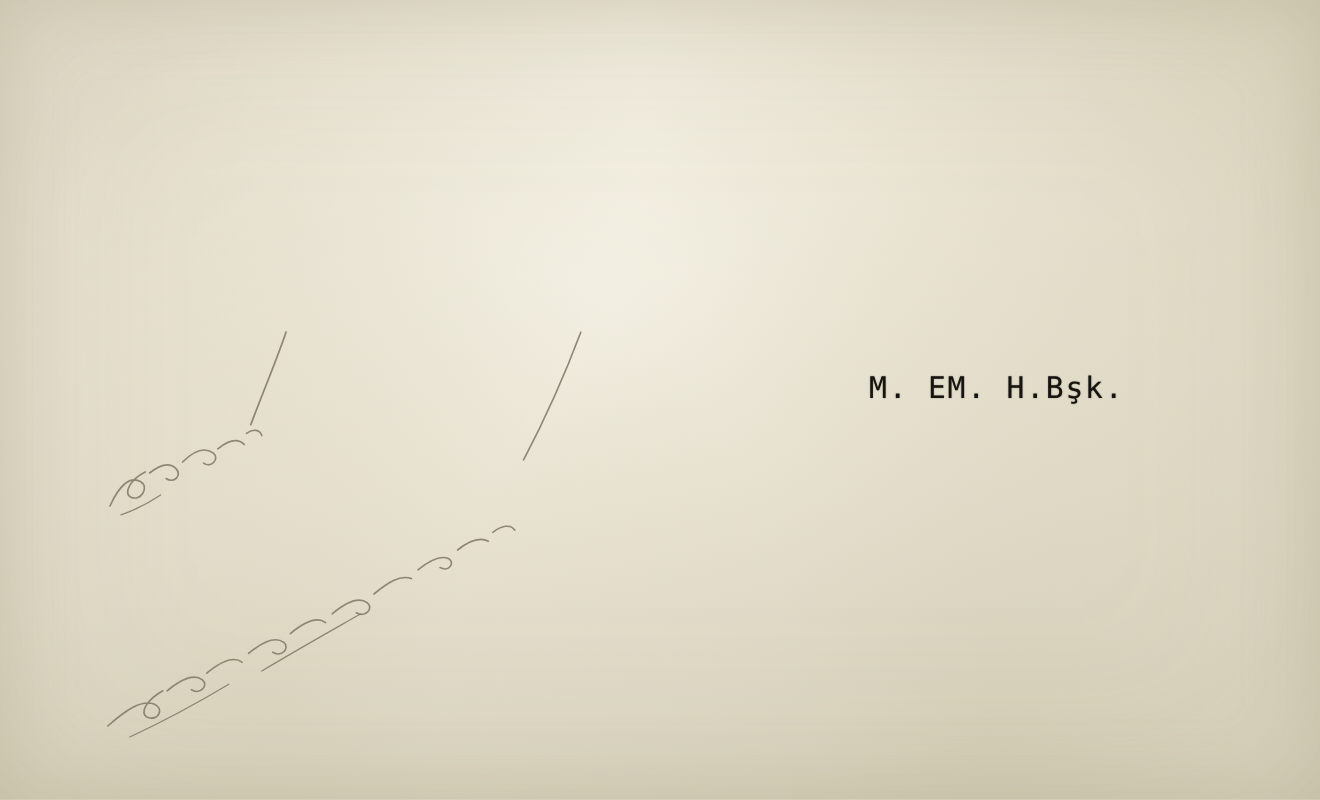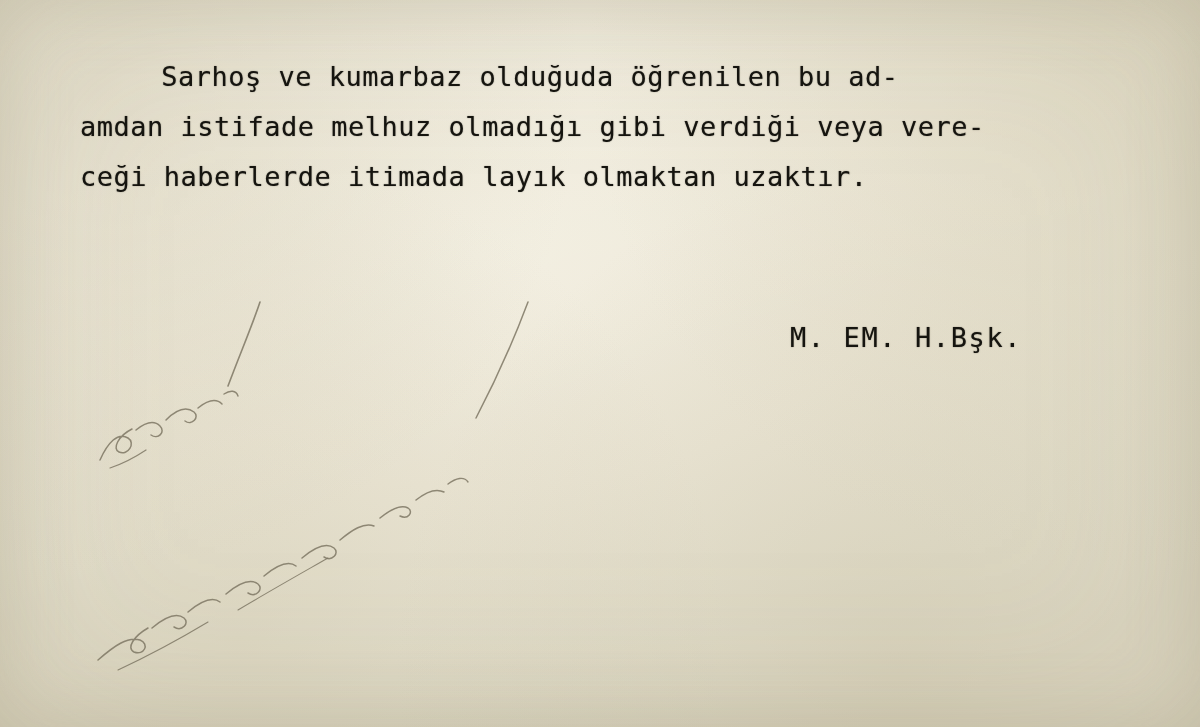--- a/index.html
+++ b/index.html
@@ -62,21 +62,21 @@
     font-family: "DejaVu Sans Mono", "Liberation Mono", monospace;
   }
   .indent {
     display: inline-block;
     width: 5ch;
   }
 
   #signature-line {
     position: absolute;
     left: 790px;
-    top: 322px;
+    top: 338px;
     font-family: "DejaVu Sans Mono", "Liberation Mono", monospace;
     font-size: 27px;
     letter-spacing: 1.6px;
     color: #15140f;
     text-shadow: 0 0 1.2px rgba(30,28,20,0.55);
     white-space: pre;
   }
 
   
   .pencil {
@@ -100,25 +100,20 @@
 </head>
 <body>
 
 <div id="page">
 
   <div id="paper-grain"></div>
   <div id="paper-vignette"></div>
 
   <div id="typed-block">
 
-    <div>
-      <div class="tline"><span class="indent"></span><span>Sarhoş ve kumarbaz olduğuda öğrenilen bu ad-</span></div>
-      <div class="tline"><span>amdan istifade melhuz olmadığı gibi verdiği veya vere-</span></div>
-      <div class="tline"><span>ceği haberlerde itimada layık olmaktan uzaktır.</span></div>
-    </div>
 
     <div>
     </div>
 
   </div>
 
   <div id="signature-line">M. EM. H.Bşk.</div>
 
   <div class="pencil" id="annot-stroke-1">
     <svg width="60" height="110" viewBox="0 0 60 110">

